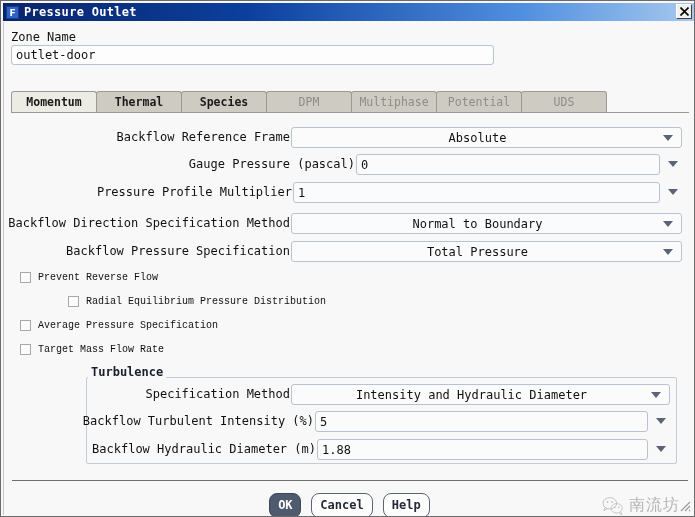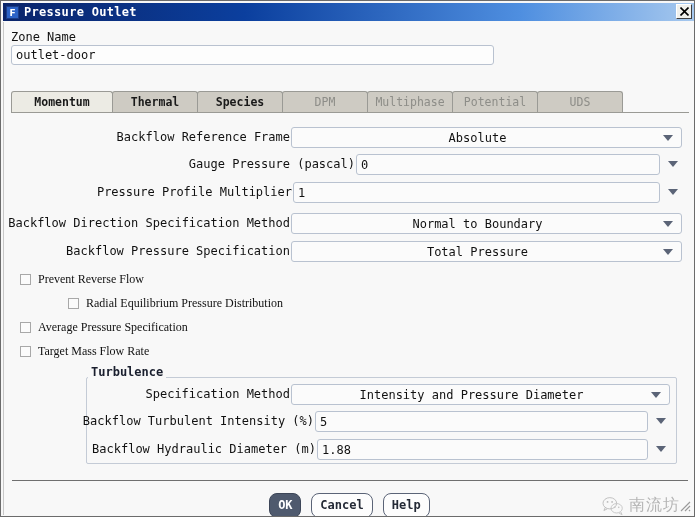--- a/index.html
+++ b/index.html
@@ -183,22 +183,22 @@
   
   .cbrow { position: absolute; display: flex; align-items: center; cursor: pointer; }
   .cbox {
     width: 11px; height: 11px;
     box-sizing: border-box;
     background: #fbfbfb;
     border: 1px solid #a8a8a8;
     margin-right: 7px;
     flex: none;
   }
-  .cbtext { font-size: 12px; color: #111111; white-space: nowrap;
-            font-family: Liberation Serif, serif; }
+  .cbtext { font-size: 10px; color: #111111; white-space: nowrap;
+            font-family: Liberation Mono, monospace; }
   
   #turb-frame {
     position: absolute;
     left: 82px; top: 355px;
     width: 591px; height: 87px;
     box-sizing: border-box;
     border: 1px solid #c4cbd6;
     border-radius: 2px;
     background: transparent;
   }
@@ -287,21 +287,21 @@
       </svg>
     </div>
   </div>
 
   <div id="client">
 
     <div class="lbl" id="zone-name-label">Zone Name</div>
     <input id="zone-name-input" type="text" value="outlet-door" style="">
 
     <div id="tabs">
-        <div class="tab active" style="width: 102px;">Momentum</div>
+        <div class="tab active" style="width: 86px;">Momentum</div>
         <div class="tab enabled" style="width: 86px;">Thermal</div>
         <div class="tab enabled" style="width: 86px;">Species</div>
         <div class="tab disabled" style="width: 86px;">DPM</div>
         <div class="tab disabled" style="width: 86px;">Multiphase</div>
         <div class="tab disabled" style="width: 86px;">Potential</div>
         <div class="tab disabled" style="width: 86px;">UDS</div>
       </div>
     <div id="tab-underline"></div>
 
     <div id="form-area">
@@ -346,21 +346,21 @@
           <div class="cbox"></div>
           <div class="cbtext">Target Mass Flow Rate</div>
         </div>
       </div>
 
     <div id="turb-frame"></div>
     <div id="turb-legend">Turbulence</div>
     <div id="turb-area">
         <div class="row-label" style="right: 404px; top: 365px;">Specification Method</div>
         <div class="field combo" style="left: 287px; top: 362px; height: 21px; width: 379px;">
-          <span>Intensity and Pressure Diameter</span>
+          <span>Intensity and Hydraulic Diameter</span>
           <div class="arrow inside"></div>
         </div>
         <div class="row-label" style="right: 380px; top: 392px; padding-left: 40px;">Backflow Turbulent Intensity (%)</div>
         <div class="field" style="left: 311px; top: 389px; height: 21px; width: 333px;">
           <span>5</span>
         </div>
         <div class="arrow outside" style="left: 652px; top: 396px;"></div>
         <div class="row-label" style="right: 378px; top: 420px;">Backflow Hydraulic Diameter (m)</div>
         <div class="field" style="left: 313px; top: 417px; height: 21px; width: 331px;">
           <span>1.88</span>

